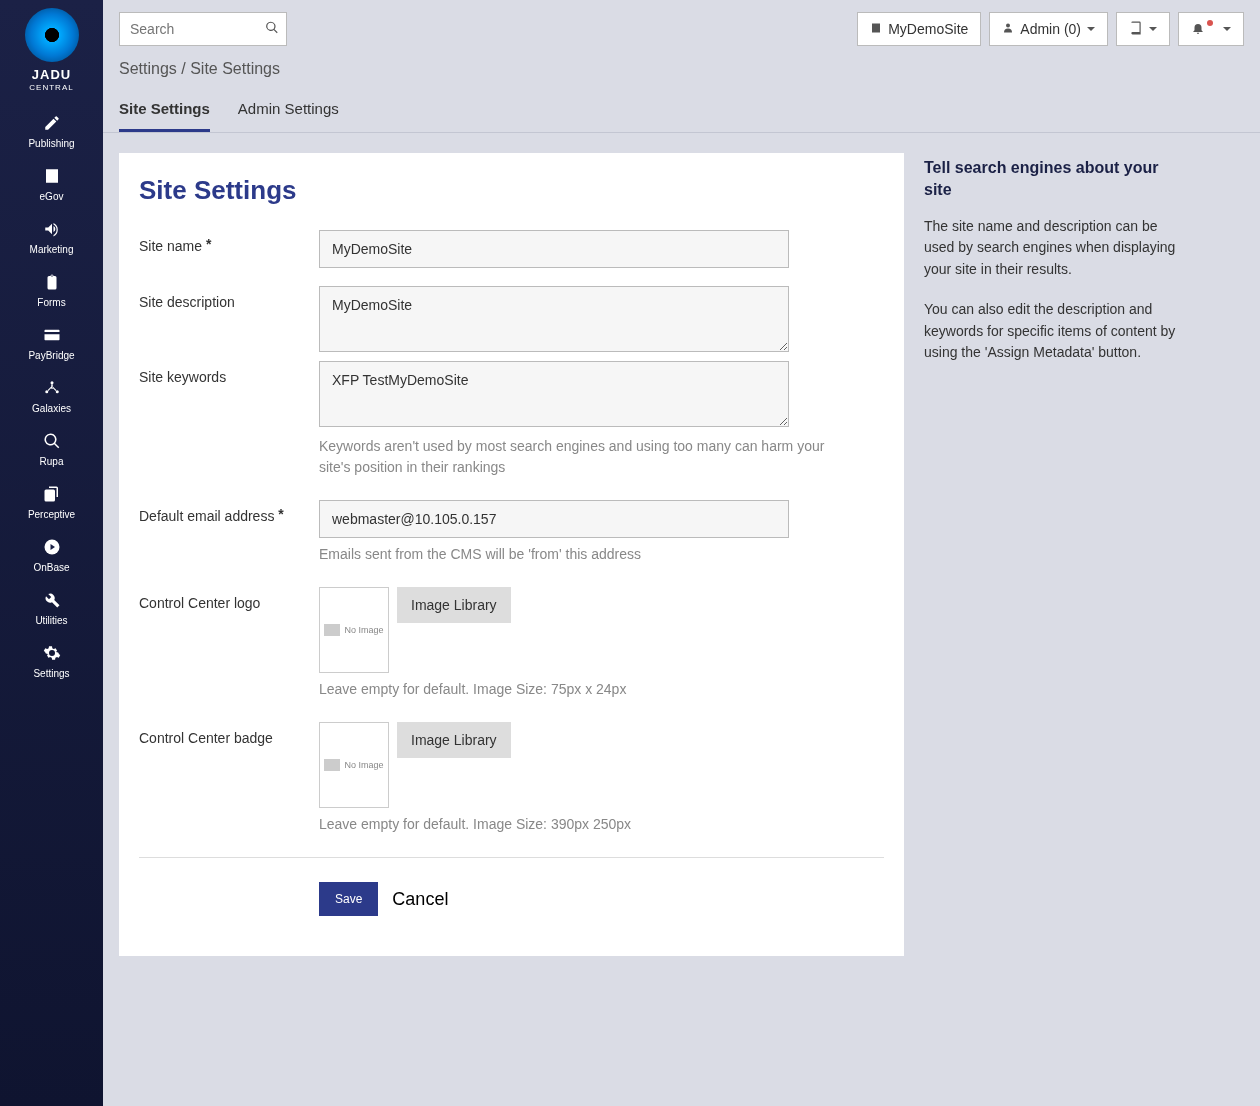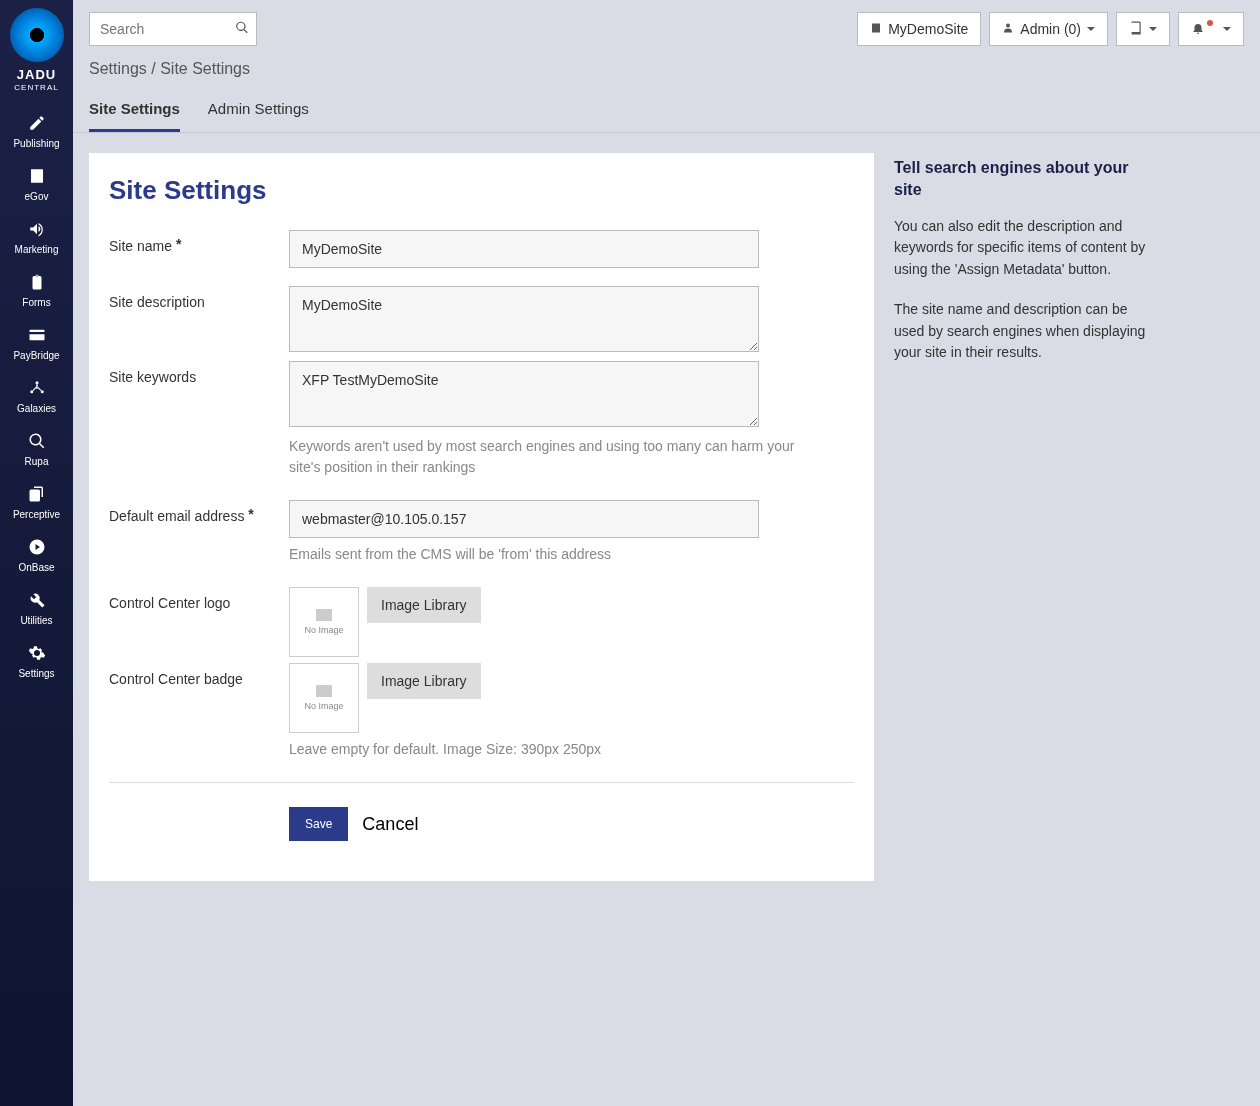--- a/index.html
+++ b/index.html
@@ -9,21 +9,21 @@
     font-size: 14px;
     color: #333;
     background: #dadce5;
     display: flex;
     min-height: 1106px;
     width: 1260px;
   }
 
   
   .sidebar {
-    width: 73px;
+    width: 103px;
     background: linear-gradient(180deg, #1b2146 0%, #0f1430 100%);
     display: flex;
     flex-direction: column;
     align-items: center;
     padding-top: 8px;
     flex-shrink: 0;
   }
   .logo {
     width: 54px; height: 54px;
     border-radius: 50%;
@@ -207,25 +207,25 @@
     line-height: 1.5;
     margin-bottom: 22px;
     max-width: 540px;
   }
   .img-picker {
     display: flex;
     gap: 8px;
     align-items: flex-start;
   }
   .img-thumb {
-    width: 70px; height: 70px;
+    width: 70px; height: 86px;
     border: 1px solid #ccc;
     background: #fff;
     display: flex;
-    flex-direction: column;
+    flex-direction: row;
     align-items: center;
     justify-content: center;
     gap: 4px;
   }
   .img-thumb .ph {
     width: 16px; height: 12px;
     background: #ccc;
   }
   .img-thumb .ph-txt {
     font-size: 9px;
@@ -498,20 +498,21 @@
       <div class="form-row with-help">
         <div class="form-label">Control Center logo</div>
         <div class="form-field img-picker">
           <div class="img-thumb">
             <span class="ph"></span>
             <span class="ph-txt">No Image</span>
           </div>
           <button class="btn-lib">Image Library</button>
         </div>
       </div>
+      <div class="help-text">Leave empty for default. Image Size: 75px x 24px</div>
 
       <div class="form-row with-help">
         <div class="form-label">Control Center badge</div>
         <div class="form-field img-picker">
           <div class="img-thumb">
             <span class="ph"></span>
             <span class="ph-txt">No Image</span>
           </div>
           <button class="btn-lib">Image Library</button>
         </div>
@@ -521,18 +522,18 @@
       <hr class="divider">
 
       <div class="actions">
         <button class="btn-save">Save</button>
         <button class="btn-cancel">Cancel</button>
       </div>
     </div>
 
     <aside class="aside">
       <h3>Tell search engines about your site</h3>
+      <p>The site name and description can be used by search engines when displaying your site in their results.</p>
       <p>You can also edit the description and keywords for specific items of content by using the 'Assign Metadata' button.</p>
-      <p>The site name and description can be used by search engines when displaying your site in their results.</p>
     </aside>
 
   </div>
 </div>
 
 </body></html>

